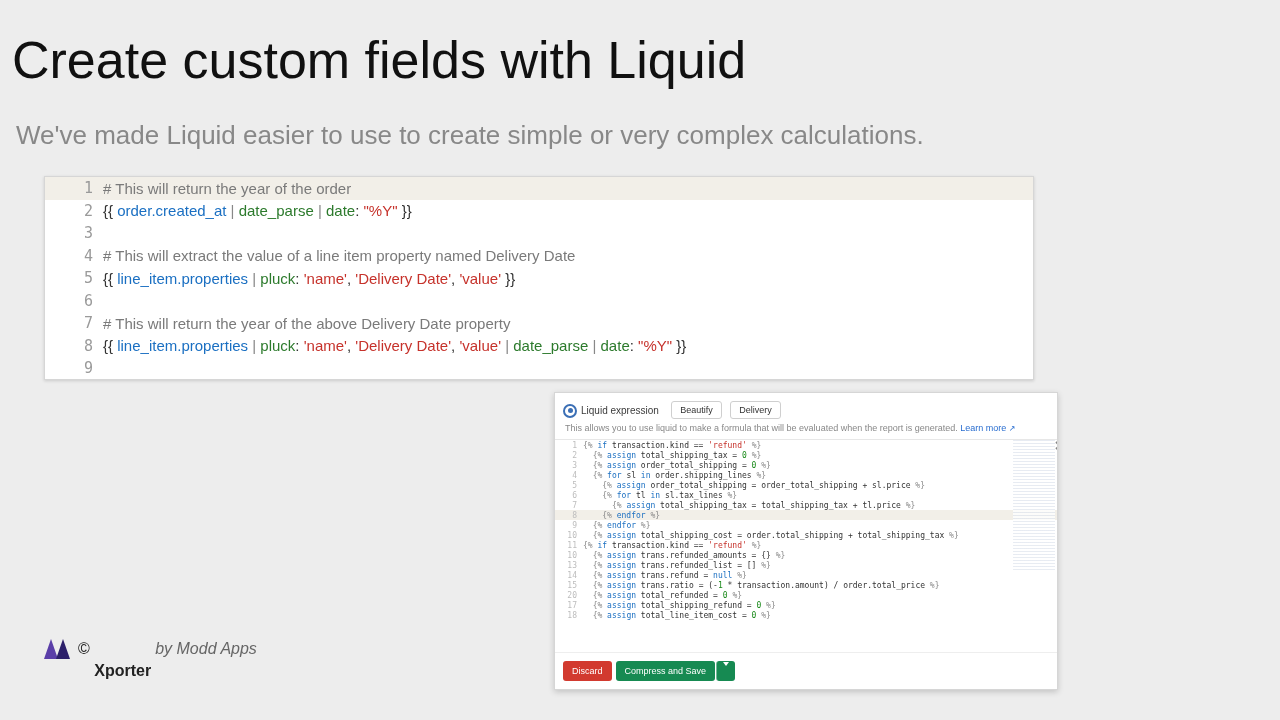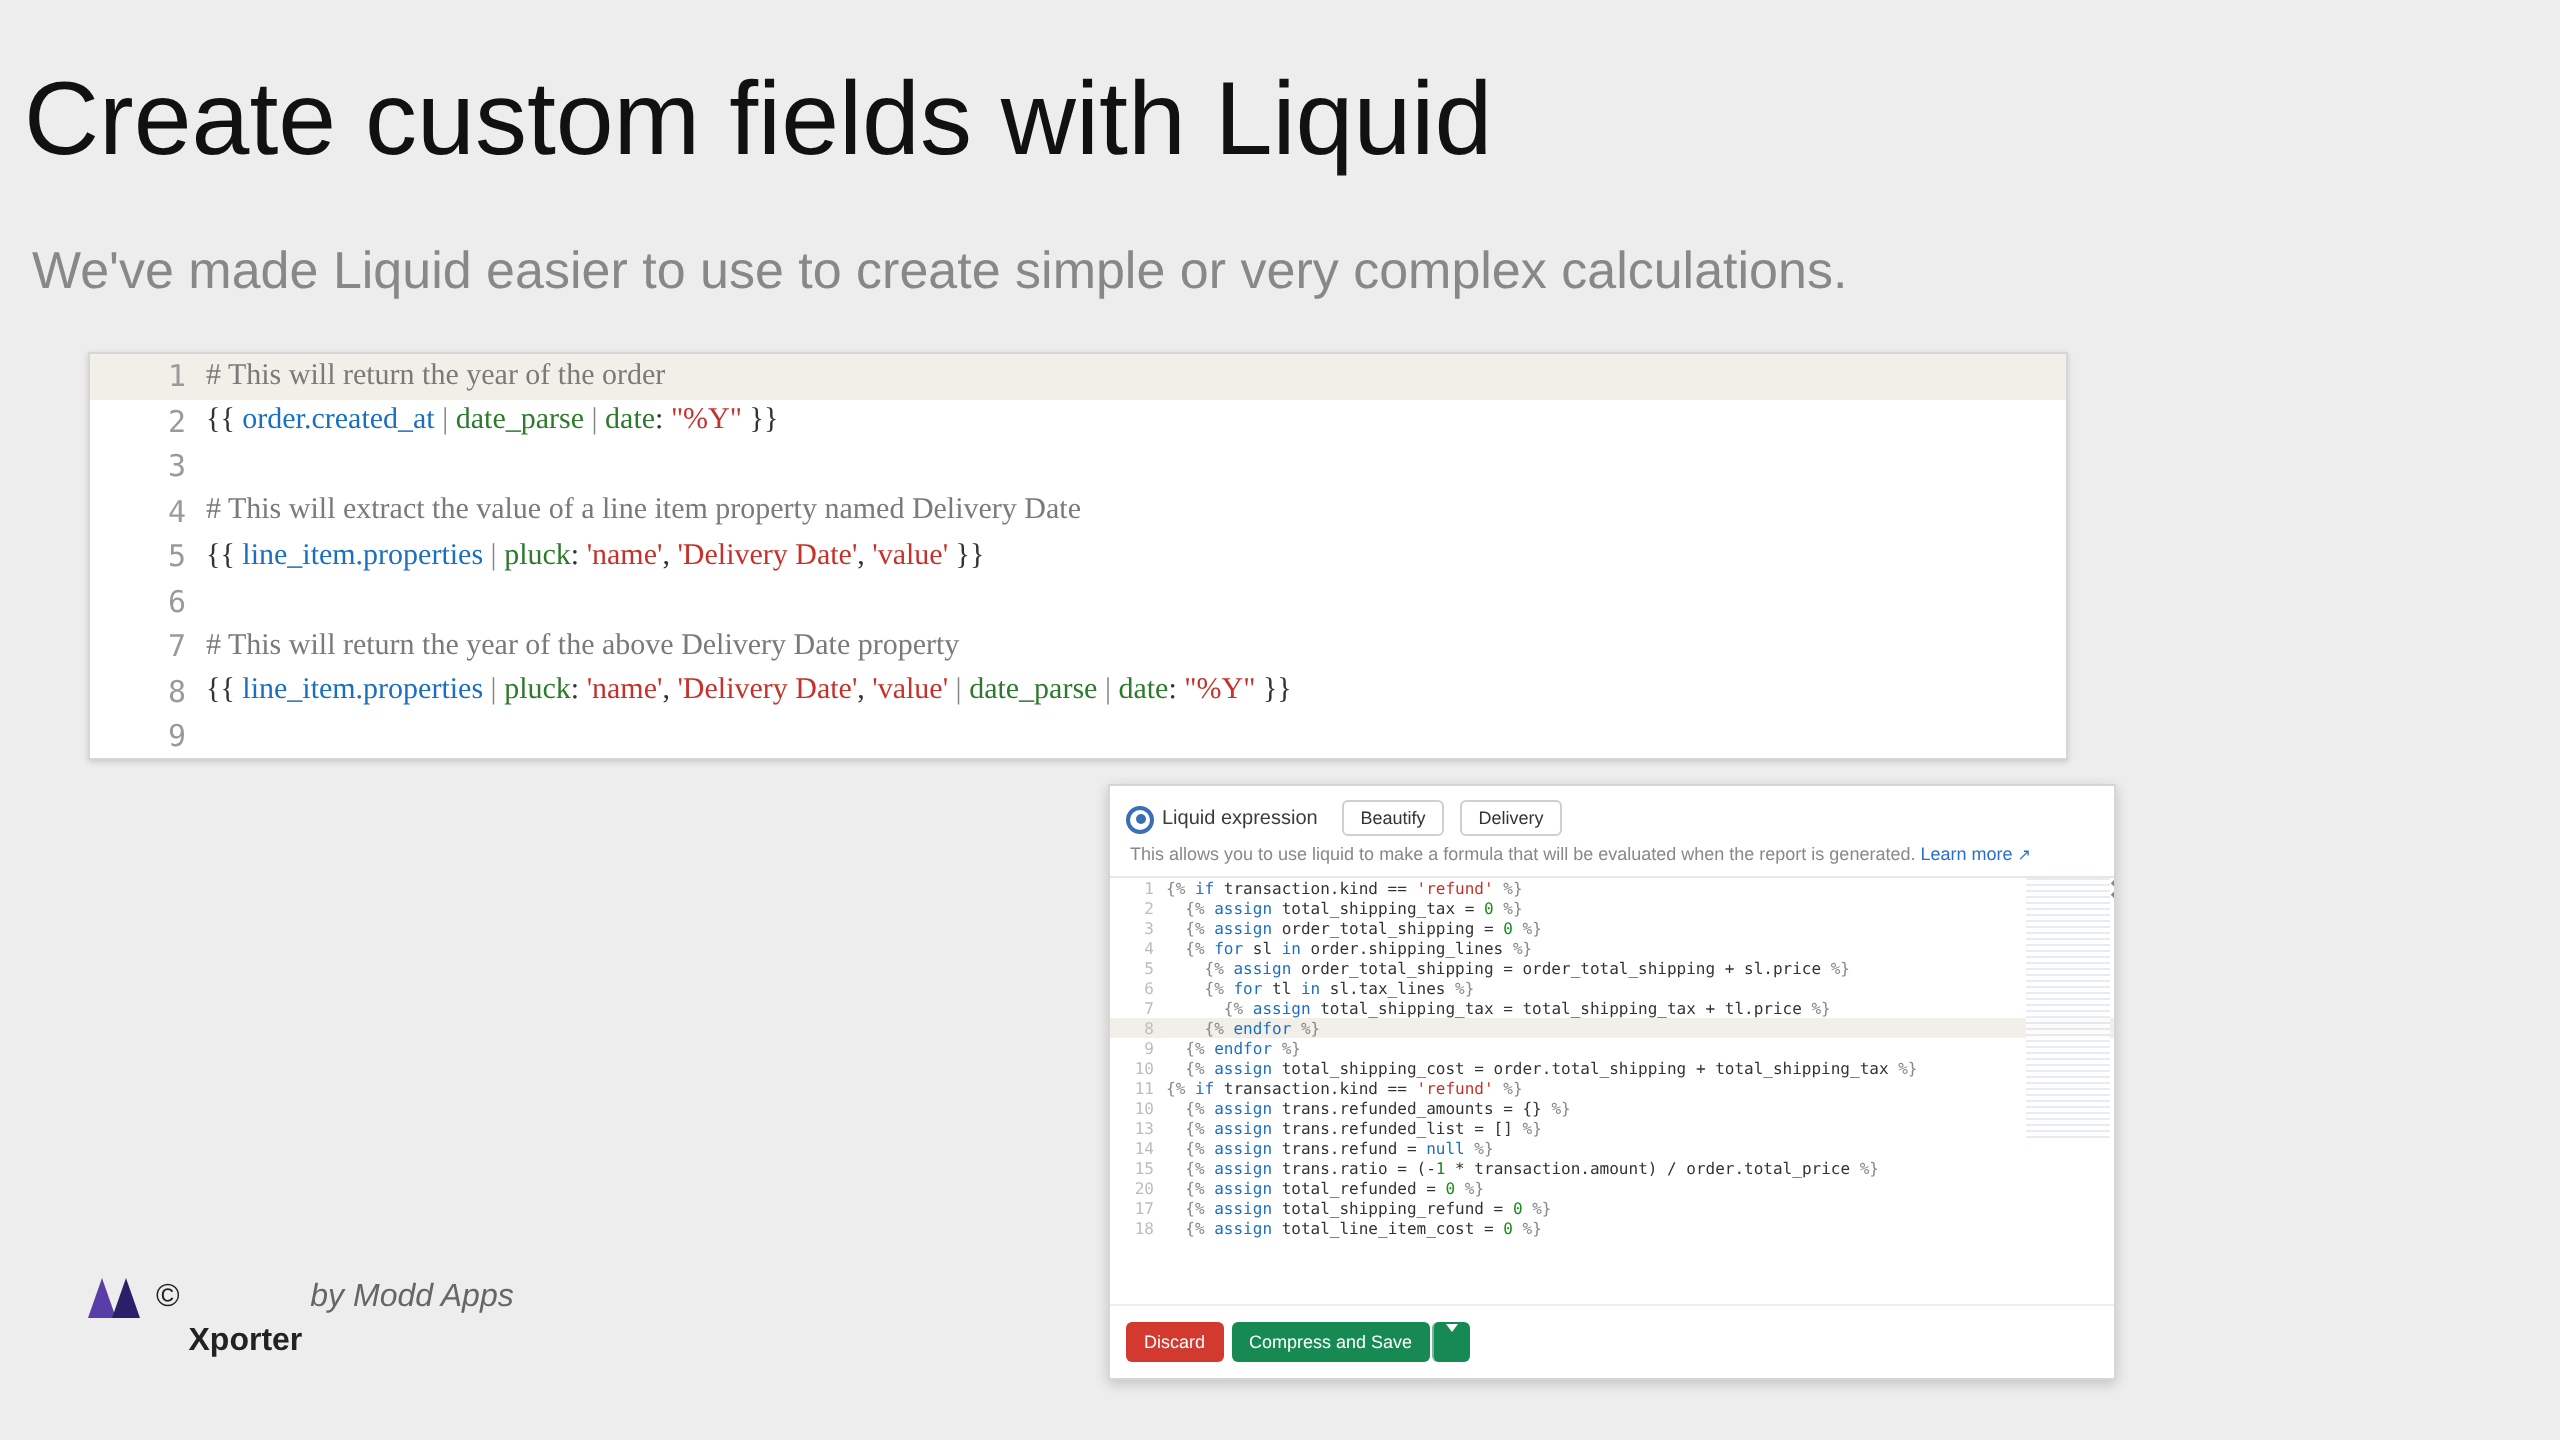--- a/index.html
+++ b/index.html
@@ -4,21 +4,21 @@
 <style>
   html,body{margin:0;padding:0;width:1280px;height:720px;background:#EDEDED;font-family:Arial,Helvetica,sans-serif;overflow:hidden;}
   .page{position:relative;width:1280px;height:720px;}
   .title{position:absolute;left:12px;top:30px;font-size:52px;color:#111;}
   .subtitle{position:absolute;left:16px;top:120px;font-size:26px;color:#888;}
   
   .codebox{position:absolute;left:44px;top:176px;width:988px;height:202px;background:#fff;border:1px solid #d6d6d6;box-shadow:0 1px 3px rgba(0,0,0,0.15);}
   .codebox .line{display:flex;align-items:center;height:22.5px;}
   .codebox .line.hl{background:#f2efe8;}
   .gutter{width:48px;text-align:right;padding-right:10px;color:#9a9a9a;font-family:Consolas,Menlo,monospace;font-size:15px;flex-shrink:0;}
-  .code{font-family:Liberation Serif, serif;font-size:15px;white-space:pre;color:#333;}
+  .code{font-family:Liberation Sans, sans-serif;font-size:15px;white-space:pre;color:#333;}
   .c-comment{color:#7a7a7a;}
   .c-var{color:#1a6fc2;}
   .c-bar{color:#888;}
   .c-filter{color:#2c7a2c;}
   .c-str{color:#c6322b;}
   .c-punct{color:#333;}
   
   .panel{position:absolute;left:554px;top:392px;width:502px;height:296px;background:#fff;border:1px solid #d6d6d6;box-shadow:0 2px 6px rgba(0,0,0,0.18);}
   .panel-top{padding:6px 8px 0 8px;}
   .opt{display:inline-flex;align-items:center;font-size:10px;color:#3b3b3b;margin-right:8px;}

